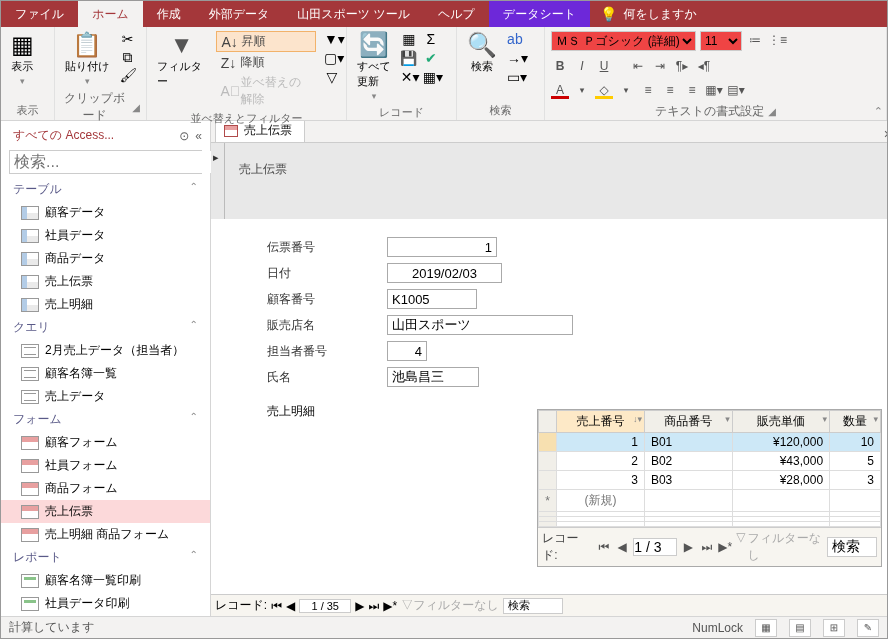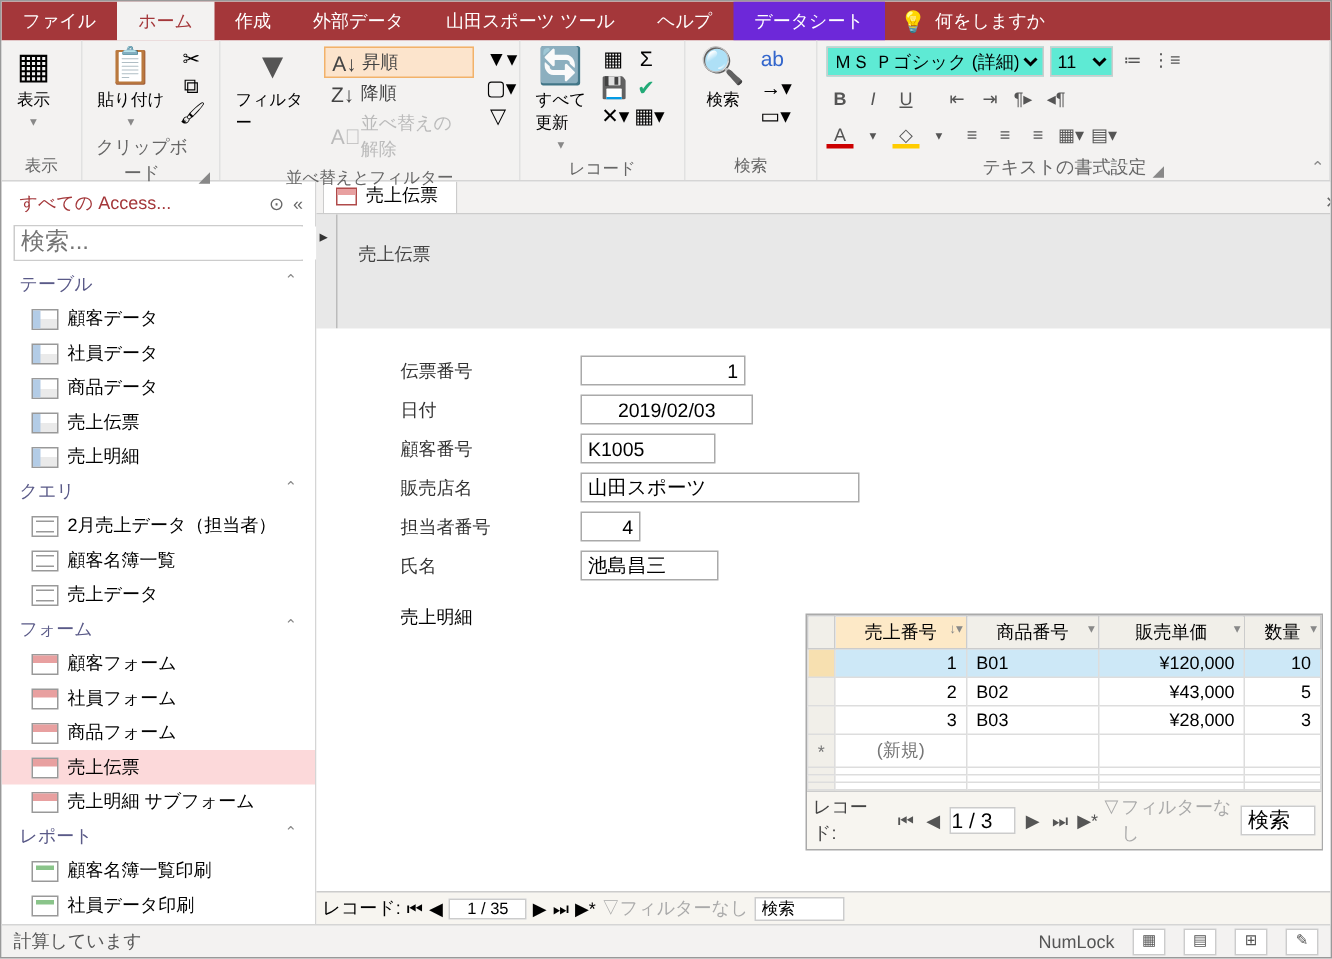--- a/index.html
+++ b/index.html
@@ -9,29 +9,29 @@
 .menubar { background: #a4373a; color: #fff; display: flex; height: 26px; align-items: stretch; }
 .menubar .tab { padding: 5px 14px; cursor: pointer; }
 .menubar .tab.active { background: #f3f2f1; color: #a4373a; }
 .menubar .tell { display: flex; align-items: center; gap: 6px; padding: 0 10px; color: #fff; }
 .menubar .bulb { font-size: 14px; }
 
 
 .ribbon { background: #f3f2f1; border-bottom: 1px solid #d5d5d5; display: flex; height: 94px; position: relative; }
 .ribbon .grp { border-right: 1px solid #e1e1e1; display: flex; flex-direction: column; padding: 4px 6px 2px; }
 .ribbon .grp .body { flex: 1; display: flex; align-items: flex-start; gap: 6px; }
-.ribbon .grp .lbl { text-align: center; font-size: 11px; color: #666; padding-top: 2px; display: flex; justify-content: center; align-items: flex-end; gap: 4px; }
+.ribbon .grp .lbl { text-align: center; font-size: 11px; color: #666; padding-top: 2px; display: flex; justify-content: center; align-items: center; gap: 4px; }
 .ribbon .bigbtn { display: flex; flex-direction: column; align-items: center; gap: 2px; padding: 2px 4px; cursor: pointer; }
 .ribbon .bigbtn .ico { font-size: 24px; line-height: 1; }
 .ribbon .bigbtn .txt { font-size: 11px; }
 .ribbon .col { display: flex; flex-direction: column; gap: 2px; }
 .ribbon .smbtn { display: flex; align-items: center; gap: 4px; padding: 1px 4px; font-size: 12px; cursor: pointer; color: #444; }
 .ribbon .smbtn.hl { background: #fce4cc; border: 1px solid #f2b26a; }
 .ribbon .ico-sm { width: 16px; height: 16px; display: inline-block; text-align: center; font-size: 14px; line-height: 16px; }
-.ribbon select { font-size: 12px; height: 20px; border: 1px solid #ccc; background: #5eead4; }
+.ribbon select { font-size: 12px; height: 20px; border: 1px solid #ccc; background: #ef4444; }
 .ribbon .fontrow { display: flex; gap: 4px; margin-bottom: 2px; }
 .ribbon .fmt { display: inline-block; width: 18px; height: 18px; text-align: center; line-height: 18px; cursor: pointer; color: #555; }
 .ribbon .collapse { position: absolute; right: 4px; bottom: 2px; font-size: 11px; color: #888; cursor: pointer; }
 .lnch { font-size: 10px; color: #888; cursor: pointer; }
 
 
 .mainrow { flex: 1; display: flex; overflow: hidden; }
 
 
 .nav { width: 210px; border-right: 1px solid #d5d5d5; background: #fff; display: flex; flex-direction: column; }
@@ -325,21 +325,21 @@
     <div class="item">
         <span class="obj-ico obj-form"></span>
         <span>商品フォーム</span>
       </div>
     <div class="item sel">
         <span class="obj-ico obj-form"></span>
         <span>売上伝票</span>
       </div>
     <div class="item">
         <span class="obj-ico obj-form"></span>
-        <span>売上明細 サブフォーム</span>
+        <span>売上明細 商品フォーム</span>
       </div>
 
     <div class="cat">
         <span>レポート</span>
         <span class="chev">⌃</span>
       </div>
     <div class="item">
         <span class="obj-ico obj-report"></span>
         <span>顧客名簿一覧印刷</span>
       </div>

